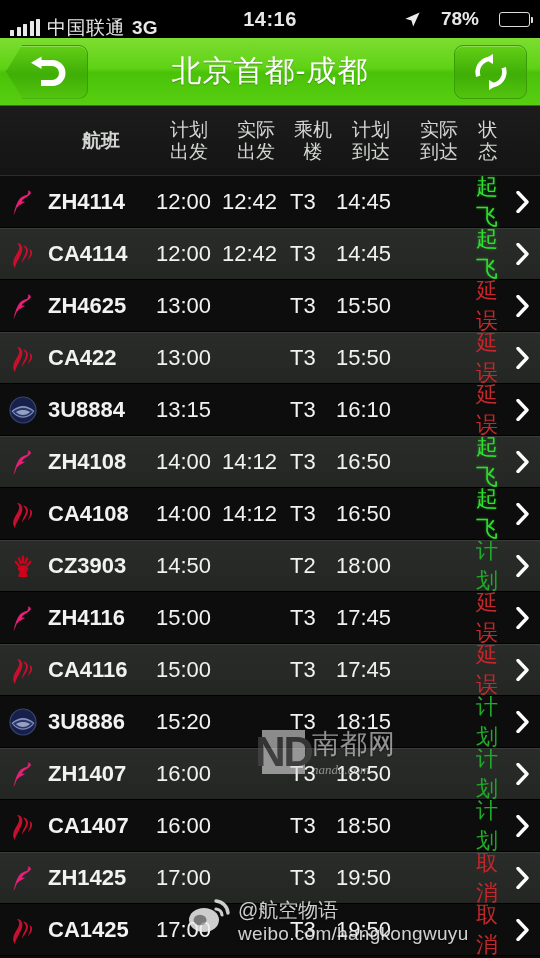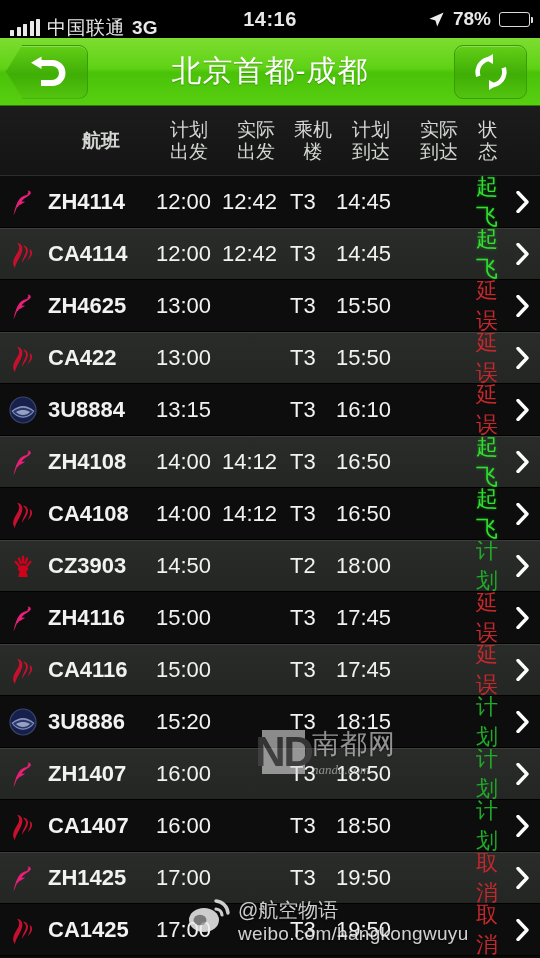--- a/index.html
+++ b/index.html
@@ -24,21 +24,21 @@
   .bars i:nth-child(2){height:9px}
   .bars i:nth-child(3){height:12px}
   .bars i:nth-child(4){height:15px}
   .bars i:nth-child(5){height:17px}
   .carrier{ font-size:19px; letter-spacing:.5px; }
   .nettype{ font-size:19px; font-weight:bold; letter-spacing:.3px; }
   .sb-clock{
     position:absolute; left:0; right:0; text-align:center;
     font-size:20px; font-weight:bold; letter-spacing:.5px; pointer-events:none;
   }
-  .sb-right{ margin-left:auto; display:flex; align-items:center; gap:8px; z-index:2;}
+  .sb-right{ margin-left:auto; display:flex; align-items:center; gap:20px; z-index:2;}
   .loc-arrow{ width:17px; height:17px; }
   .batt-pct{ font-size:19px; font-weight:bold; }
   .batt{
     width:31px; height:15px; border:1.6px solid #dcdcdc; border-radius:3px;
     position:relative; padding:1.6px;
   }
   .batt:after{
     content:""; position:absolute; right:-4px; top:4px; width:2.4px; height:6px;
     background:#dcdcdc; border-radius:0 1px 1px 0;
   }

